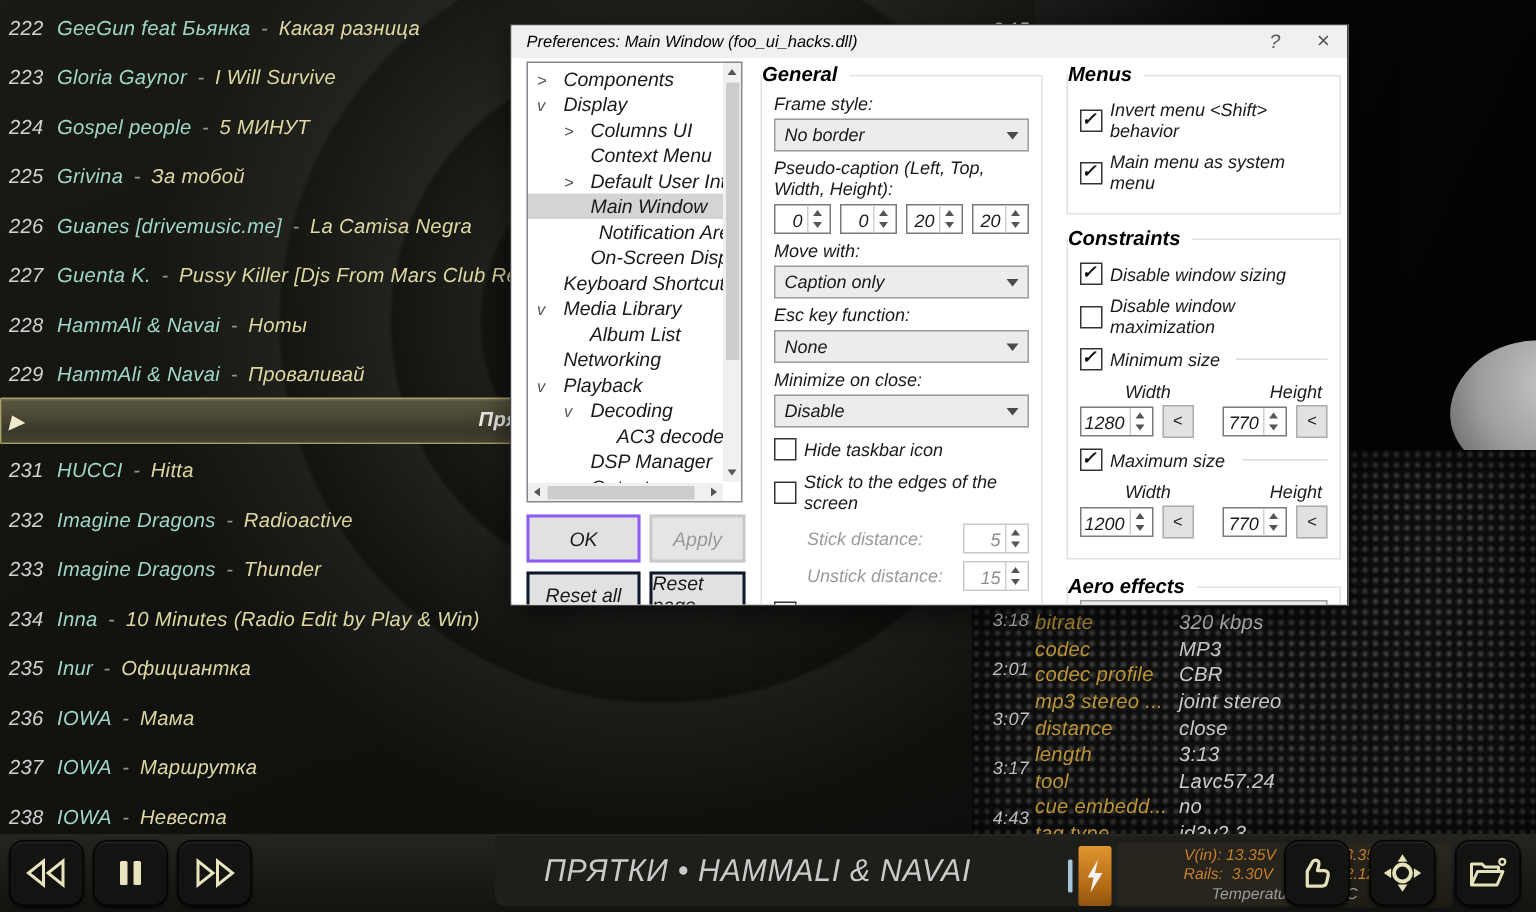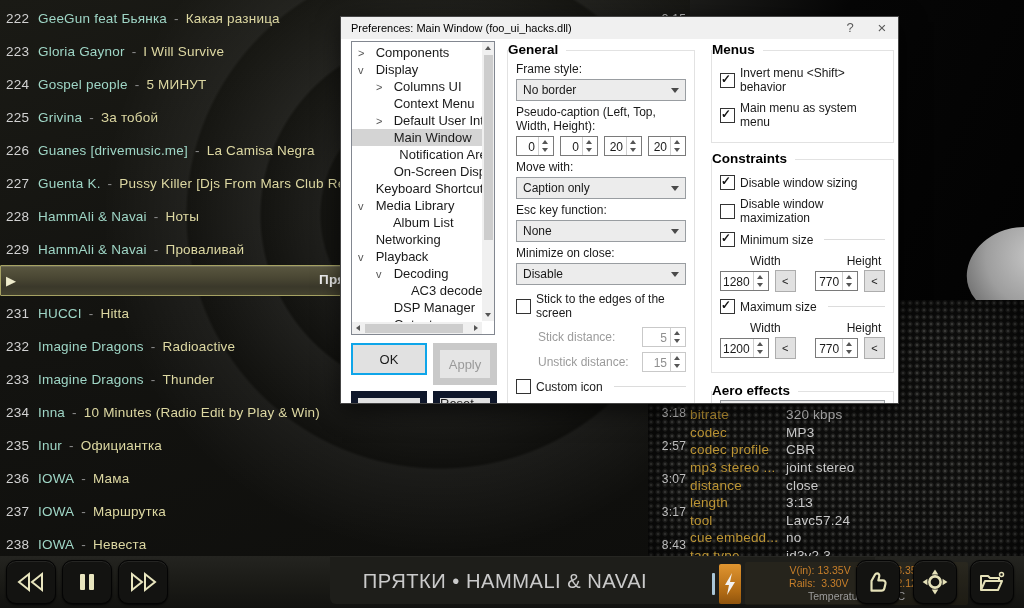--- a/index.html
+++ b/index.html
@@ -1,17 +1,17 @@
 <!DOCTYPE html>
 <html><head>
 <meta charset="utf-8">
 <style>
   html,body{margin:0;padding:0;background:#000;}
   .screen{position:relative;width:1024px;height:608px;overflow:hidden;background:#404040;
-          font-family:"Liberation Sans",sans-serif;}
+          font-family:"Liberation Sans",sans-serif;font-style:italic;}
 
   
   .bg-left{position:absolute;left:0;top:0;width:690px;height:556px;
     background:
       radial-gradient(circle at 440px 215px, rgba(0,0,0,0) 118px, rgba(255,255,255,.05) 121px, rgba(0,0,0,0) 178px,
         rgba(255,255,255,.06) 181px, rgba(0,0,0,0) 252px, rgba(255,255,255,.05) 255px, rgba(0,0,0,0) 338px),
       linear-gradient(160deg,#1a1a15 0%,#131310 45%,#0e0e0c 100%);}
   .bg-right{position:absolute;left:690px;top:0;width:334px;height:300px;overflow:hidden;
     background:linear-gradient(115deg,#1c1c1a 0%,#060606 34%,#020202 100%);}
   .crescent{position:absolute;right:-46px;top:228px;width:104px;height:86px;border-radius:50%;
@@ -83,23 +83,23 @@
   .tree{height:278px;overflow:hidden;padding-top:2px;}
   .titem{height:17px;line-height:17px;font-size:13px;white-space:nowrap;cursor:pointer;}
   .titem .glyph{display:inline-block;width:14px;color:#555;font-size:11px;}
   .titem.selected{background:#d4d4d4;}
   .vscroll{position:absolute;top:0;right:0;width:12px;height:279px;background:#f0f0f0;}
   .vs-thumb{position:absolute;left:1.5px;top:13px;width:9px;height:185px;background:#cdcdcd;}
   .arr{position:absolute;width:0;height:0;}
   .hscroll{position:absolute;left:0;right:12px;bottom:0;height:12px;background:#f0f0f0;}
   .hs-thumb{position:absolute;left:13px;top:1.5px;height:9px;width:98px;background:#cdcdcd;}
   .btns{display:grid;grid-template-columns:76px 64px;gap:6px;margin-top:8px;}
-  .wbtn{height:28px;background:#e1e1e1;border:7px solid #0f172a;font-size:13px;display:flex;
+  .wbtn{height:28px;background:#e1e1e1;border:2px solid #0f172a;font-size:13px;display:flex;
     align-items:center;justify-content:center;cursor:pointer;font-family:"Liberation Sans",sans-serif;}
-  .wbtn.ok{border:2px solid #0ea5e9;text-align:center;}
+  .wbtn.ok{border:2px solid #8b5cf6;text-align:center;}
   .wbtn.disabled{background:#e5e5e5;border-color:#c9c9c9;color:#9a9a9a;cursor:default;}
   .wbtn.small{height:26px;}
 
   .col-mid{width:188px;margin-left:12px;flex:none;}
   .col-right{width:183px;margin-left:16px;flex:none;}
   .gb{position:relative;border:1px solid #e2e2e2;margin-top:9px;padding:8px 8px 6px 8px;}
   .gb-cap{position:absolute;top:-9px;left:0;background:#fff;padding-right:8px;
     font-weight:bold;font-size:13.5px;color:#000;}
   .flabel{margin:3px 0 3px;color:#1a1a1a;}
   .flabel.dis, .dis{color:#9b9b9b;}
@@ -239,42 +239,42 @@
       <span class="artist">Inna</span>
       <span class="dash">-</span>
       <span class="title">10 Minutes (Radio Edit by Play &amp; Win)</span>
       <span class="dur">3:18</span>
     </div>
       <div class="prow">
       <span class="num">235</span>
       <span class="artist">Inur</span>
       <span class="dash">-</span>
       <span class="title">Официантка</span>
-      <span class="dur">2:57</span>
+      <span class="dur">2:01</span>
     </div>
       <div class="prow">
       <span class="num">236</span>
       <span class="artist">IOWA</span>
       <span class="dash">-</span>
       <span class="title">Мама</span>
       <span class="dur">3:07</span>
     </div>
       <div class="prow">
       <span class="num">237</span>
       <span class="artist">IOWA</span>
       <span class="dash">-</span>
       <span class="title">Маршрутка</span>
       <span class="dur">3:17</span>
     </div>
       <div class="prow">
       <span class="num">238</span>
       <span class="artist">IOWA</span>
       <span class="dash">-</span>
       <span class="title">Невеста</span>
-      <span class="dur">8:43</span>
+      <span class="dur">4:43</span>
     </div>
     </div>
 
   <div class="meta">
 
   <div class="mrow">
       <span class="ml">bitrate</span>
       <span class="mv">320 kbps</span>
     </div>
       <div class="mrow">
@@ -523,20 +523,24 @@
           <div class="flabel">Esc key function:</div>
           <div class="combo">
             <span>None</span>
           </div>
 
           <div class="flabel">Minimize on close:</div>
           <div class="combo">
             <span>Disable</span>
           </div>
 
+          <div class="cb">
+            <span class="box"></span>
+            <span>Hide taskbar icon</span>
+          </div>
 
           <div class="cb grp">
             <span class="box"></span>
             <span>Stick to the edges of the screen</span>
           </div>
           <div class="sub">
             <span class="dis">Stick distance:</span>
             <span class="spacer"></span>
             <div class="spin disabled">
               <span class="val">5</span>

